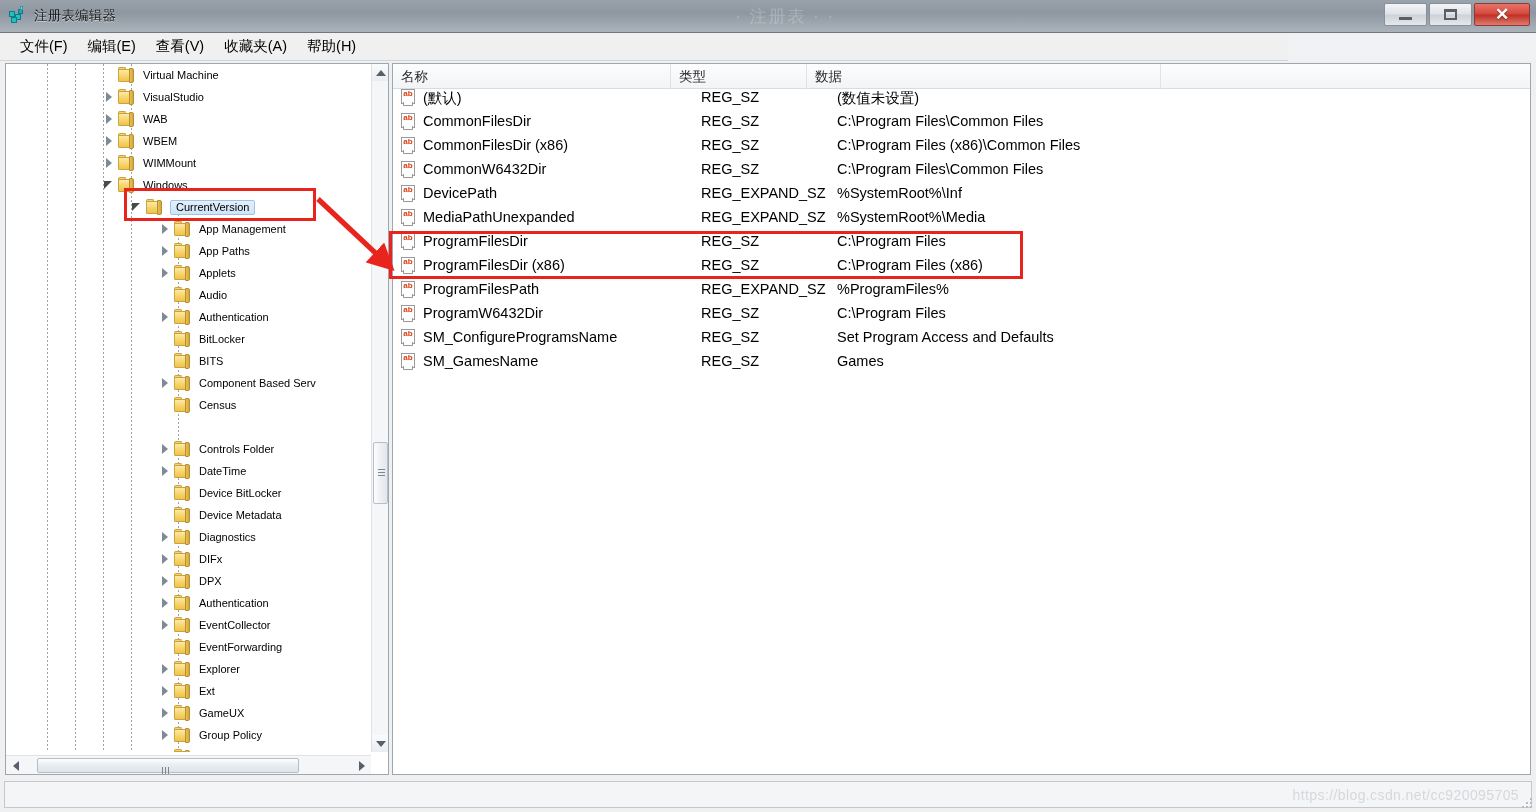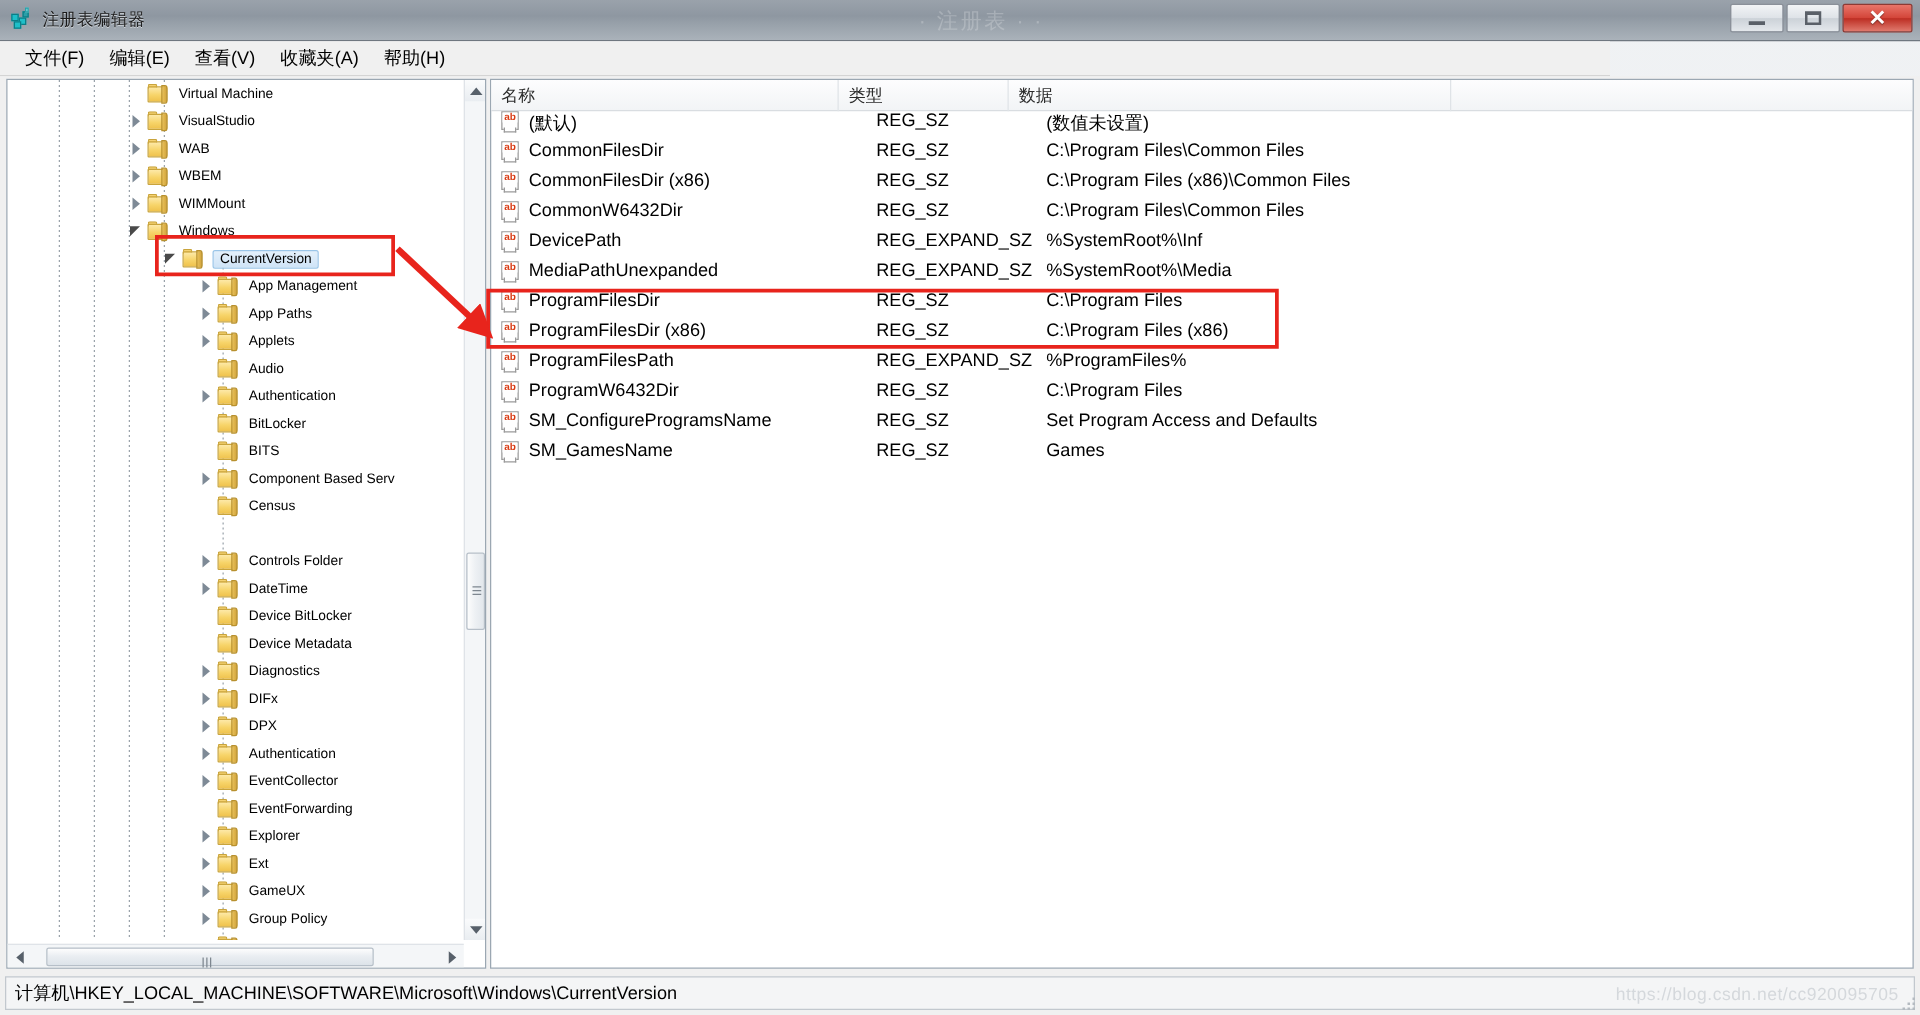--- a/index.html
+++ b/index.html
@@ -840,21 +840,20 @@
         <marker id="ah" markerWidth="5.2" markerHeight="5.2" refX="2.4" refY="2.6" orient="auto">
           <path d="M0,0 L5.2,2.6 L0,5.2 z" fill="#e8241c"></path>
         </marker>
       </defs>
       <line x1="8" y1="8" x2="74" y2="70" stroke="#e8241c" stroke-width="5.2" marker-end="url(#ah)"></line>
     </svg>
   </div>
 
   <div class="statusbar">
     <div class="status-inner">
-      <div class="status-text">计算机\HKEY_LOCAL_MACHINE\SOFTWARE\Microsoft\Windows\CurrentVersion</div>
       <div class="sb-watermark">https://blog.csdn.net/cc920095705</div>
     </div>
     <div class="sb-grip">
       <i style="right:0;bottom:0;"></i>
         <i style="right:4px;bottom:0;"></i>
         <i style="right:8px;bottom:0;"></i>
       <i style="right:0;bottom:4px;"></i>
         <i style="right:4px;bottom:4px;"></i>
       <i style="right:0;bottom:8px;"></i>
     </div>

